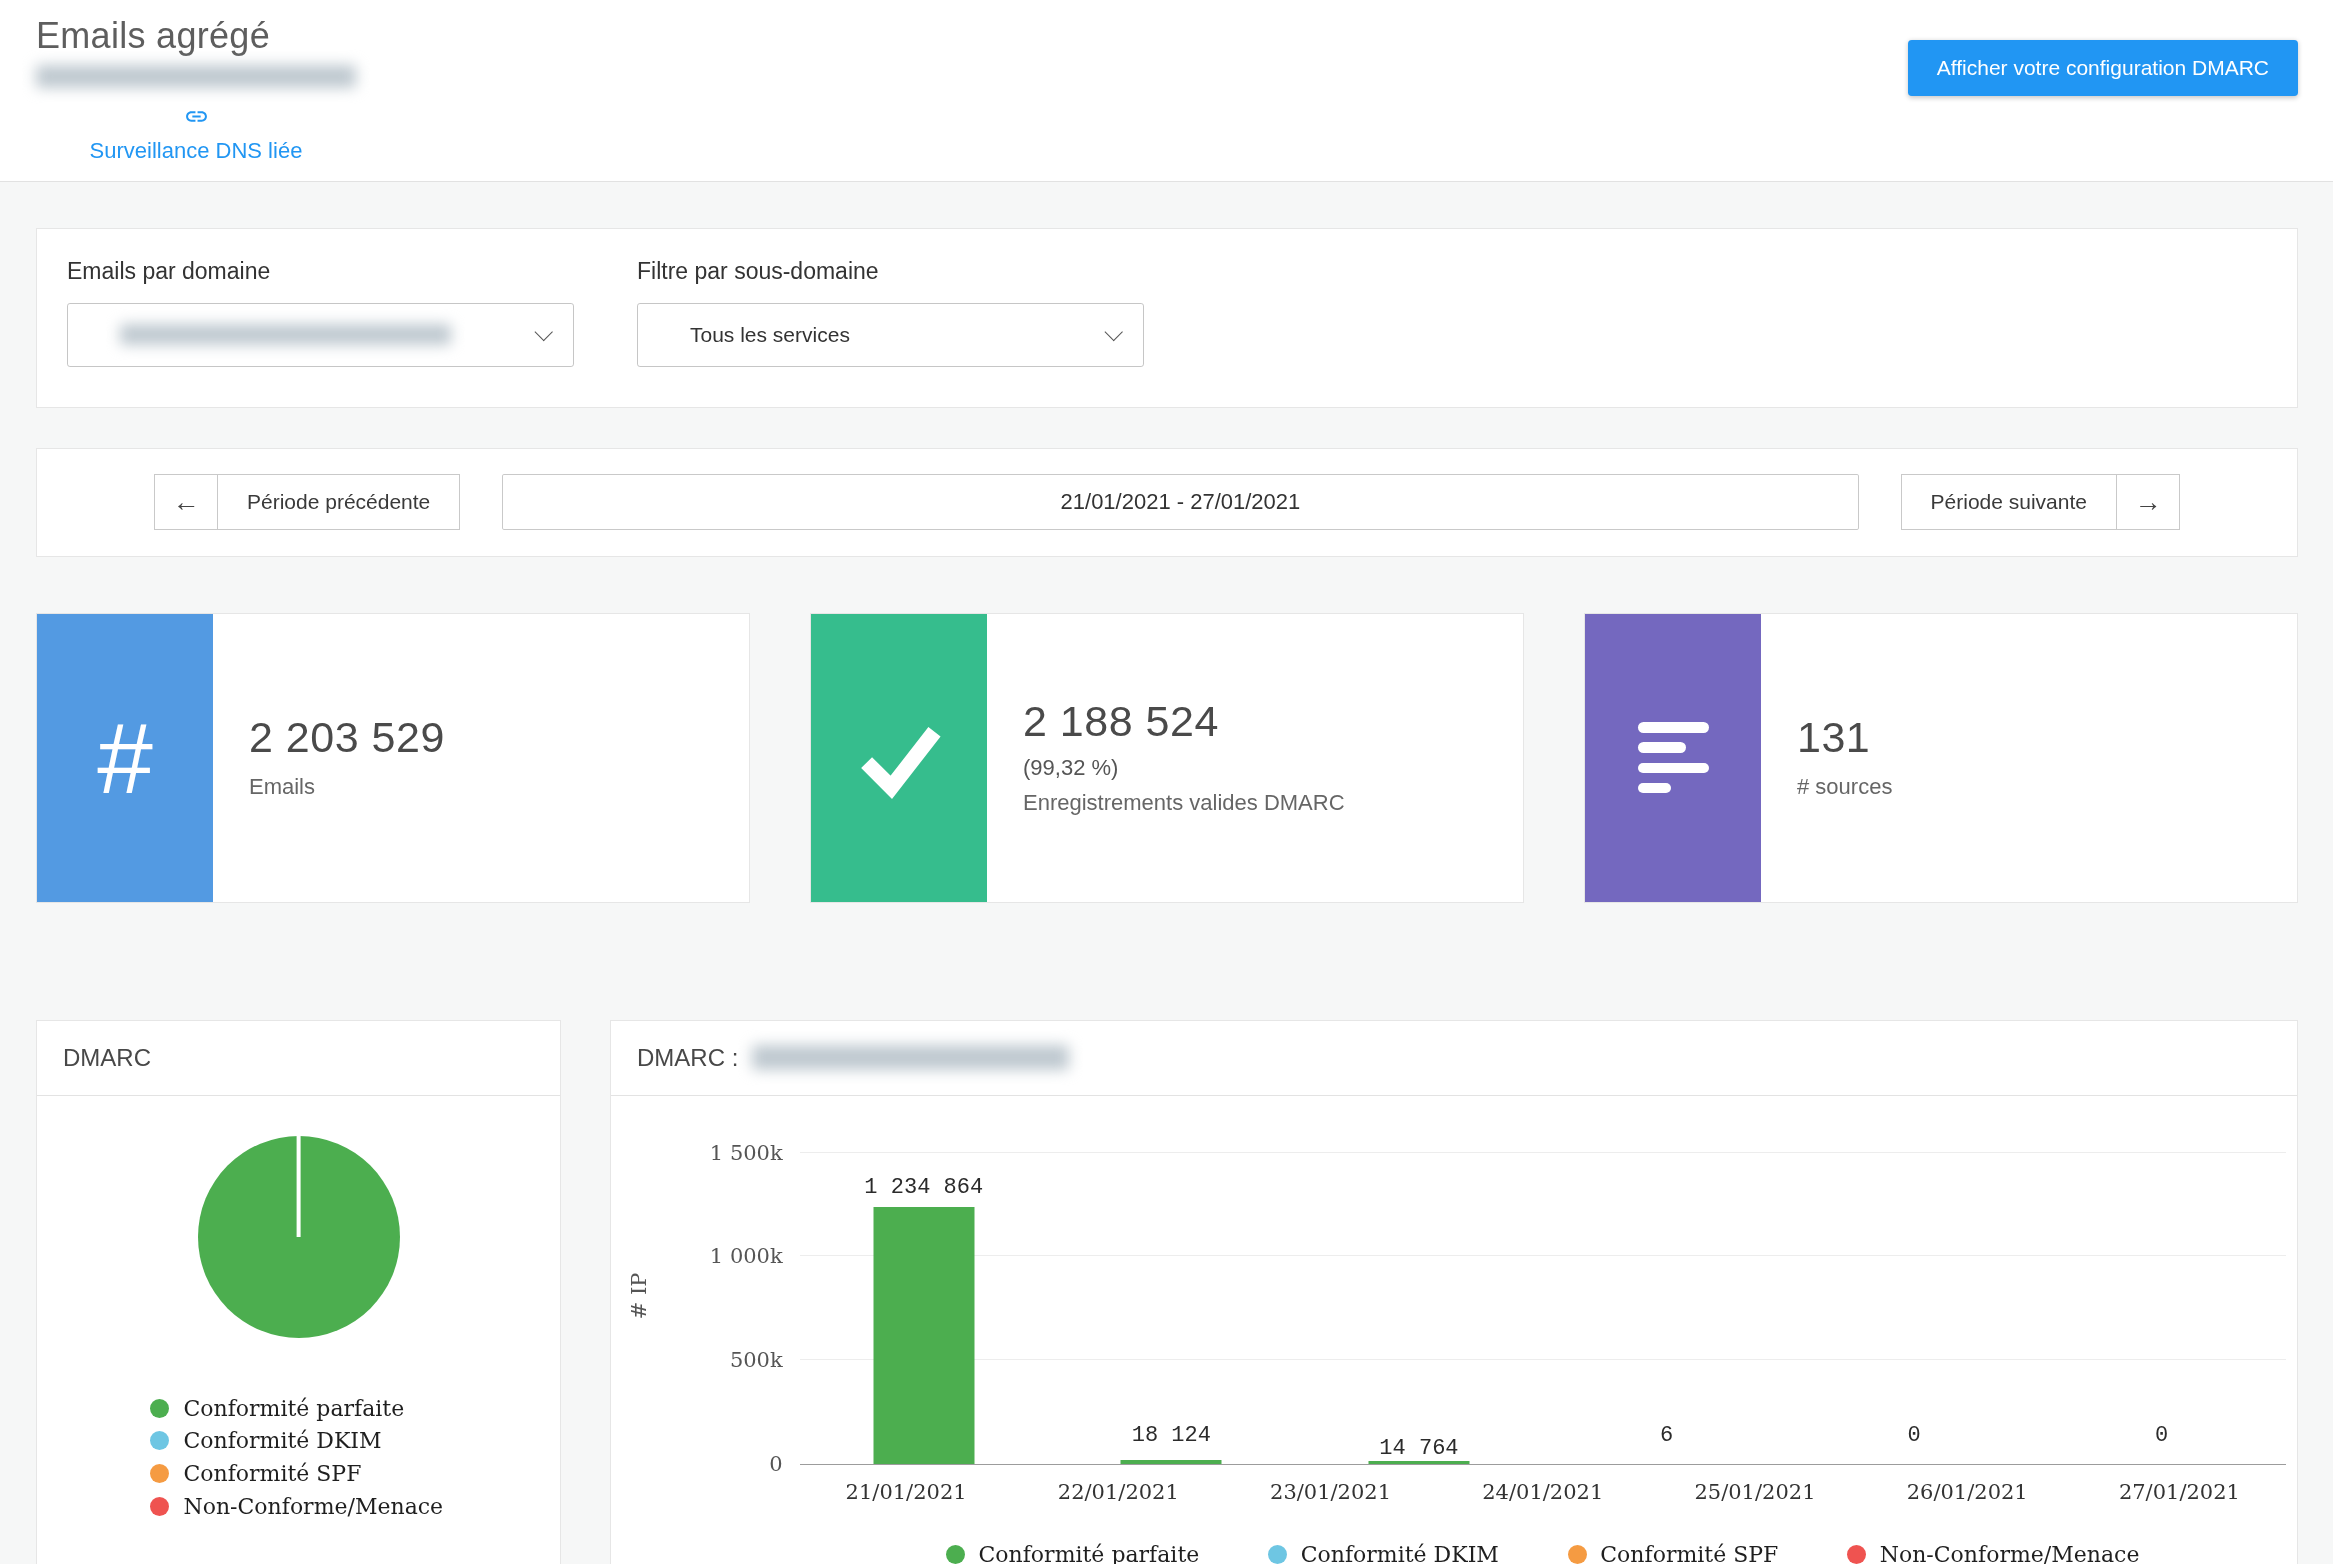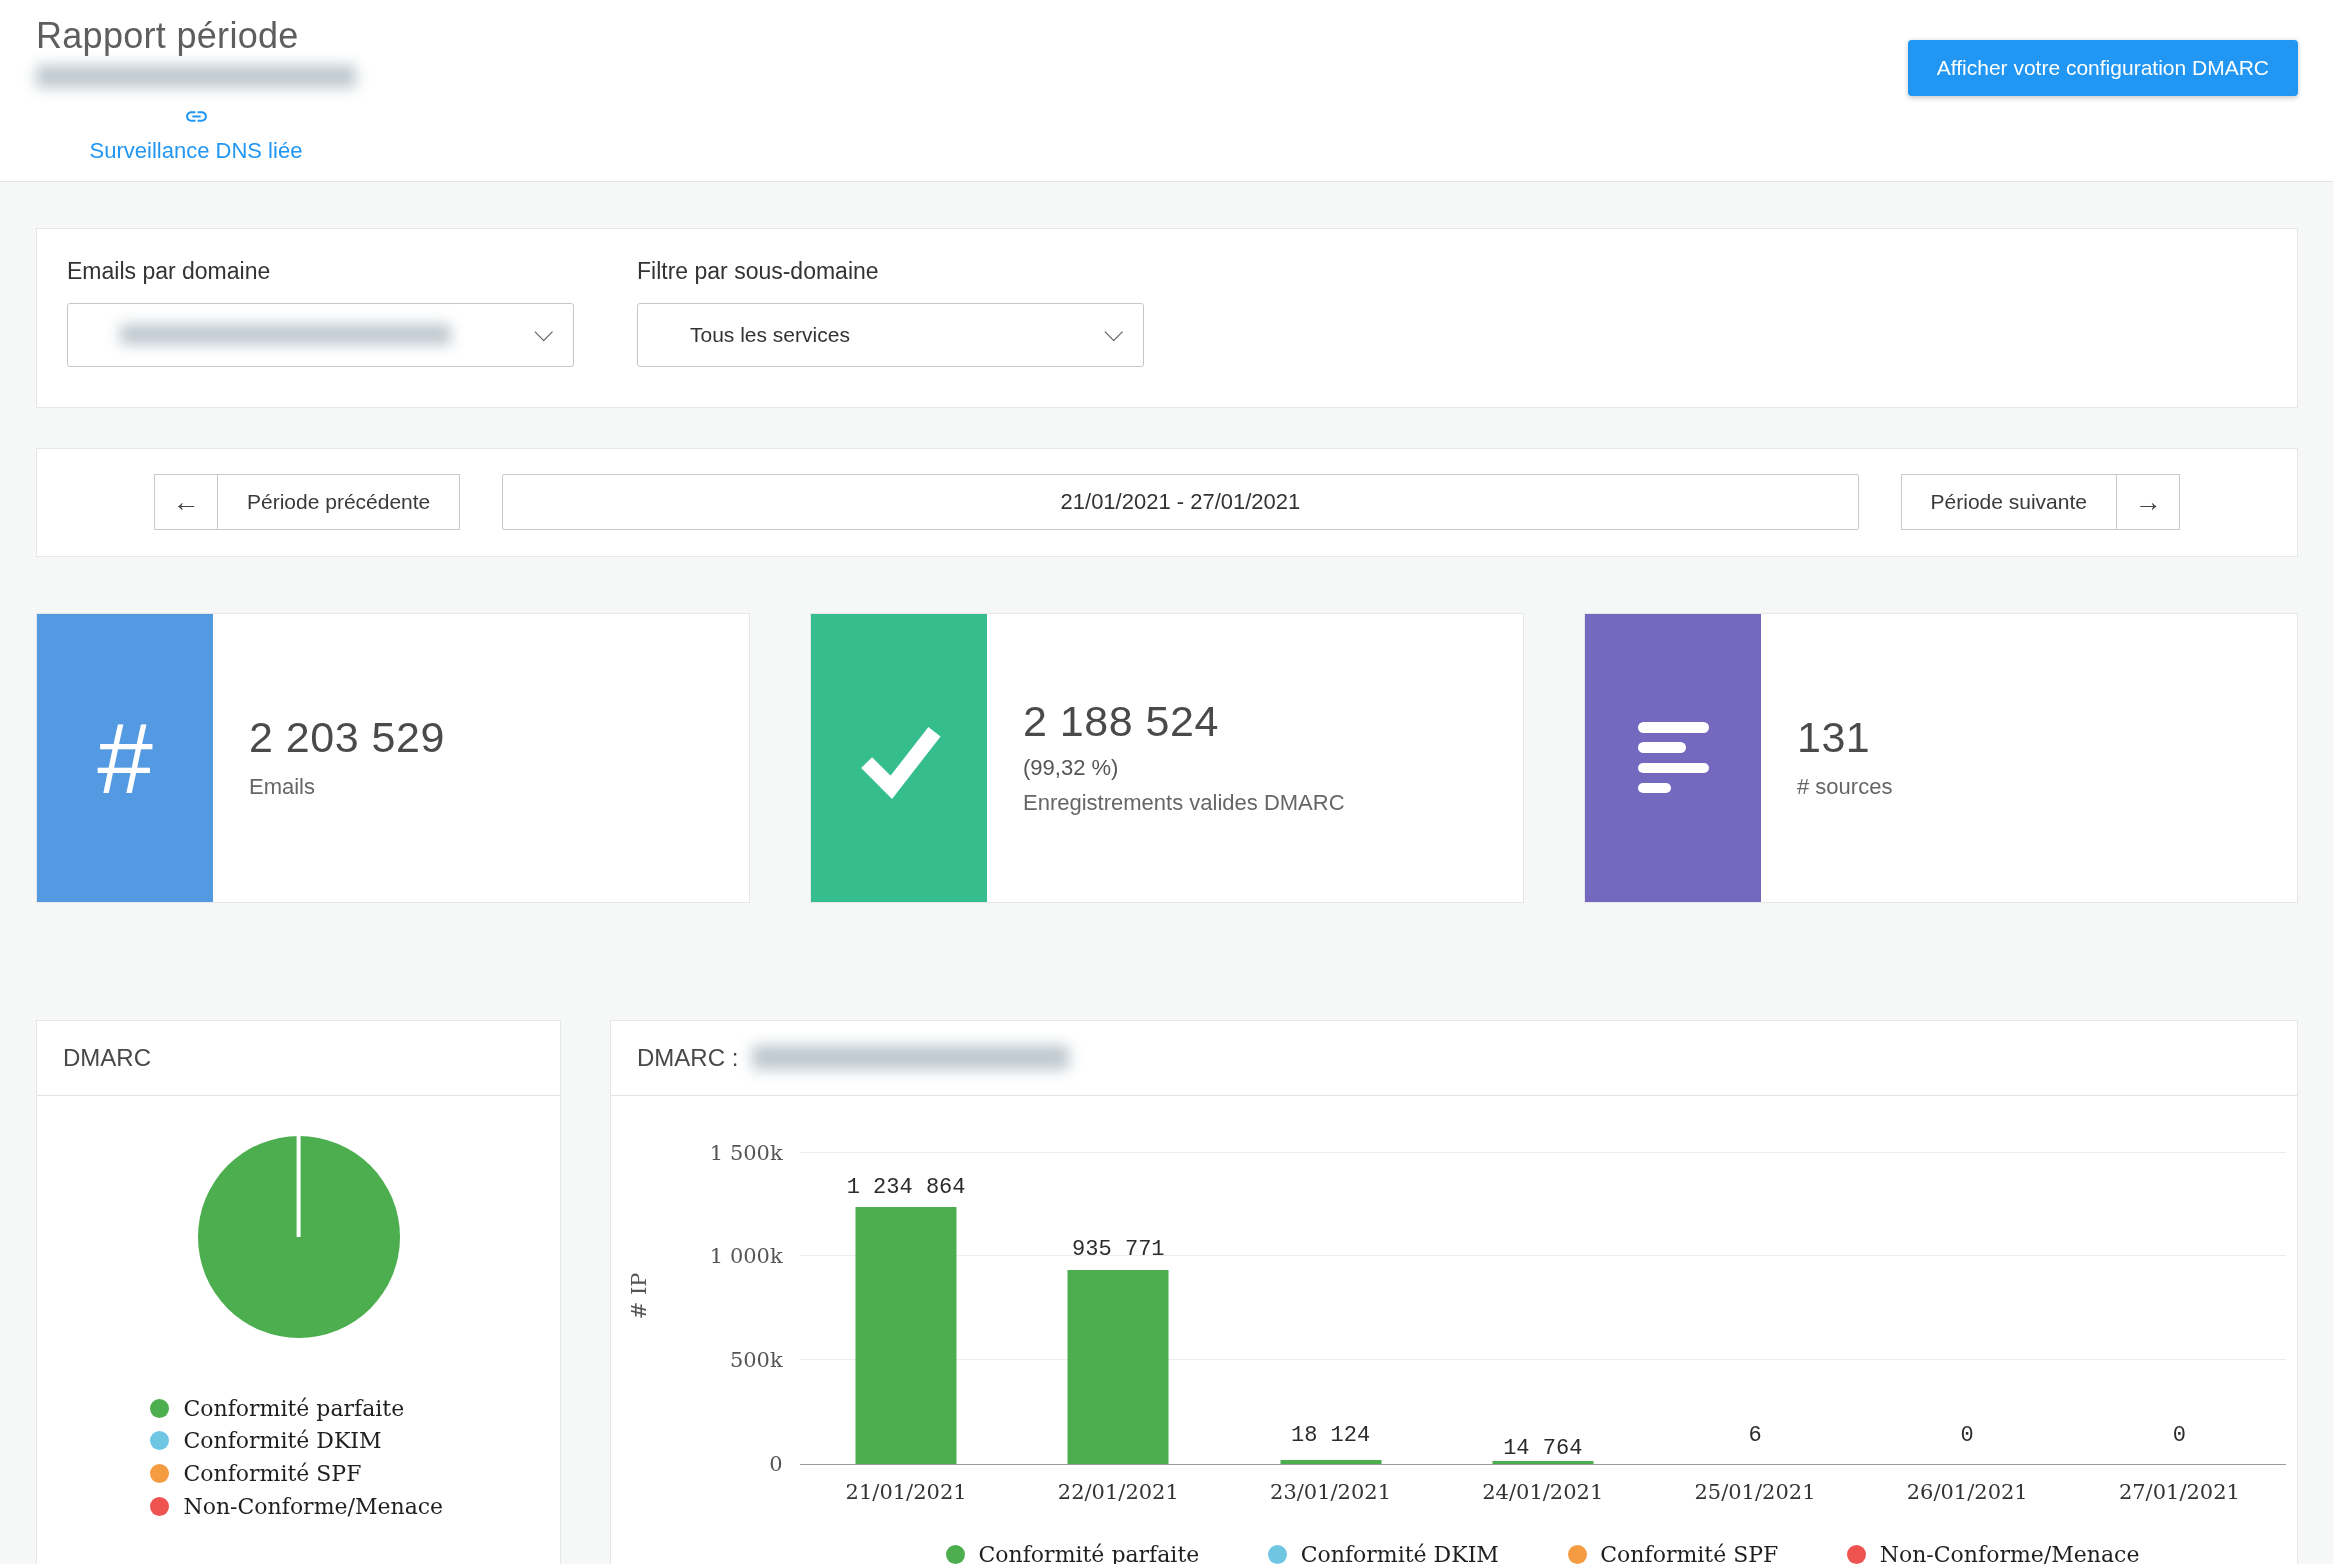--- a/index.html
+++ b/index.html
@@ -74,21 +74,21 @@
   .bar-legend { margin-top:38px; display:flex; justify-content:center; gap:69px; font-family:"DejaVu Serif", serif; font-size:22px; color:#1f1f1f; }
   .legend-item { display:flex; align-items:center; gap:13.4px; cursor:pointer; }
 </style>
 </head>
 <body>
 
 <div class="page">
 
   <header class="topbar">
     <div>
-      <h1>Rapport période</h1>
+      <h1>Emails agrégé</h1>
       <div class="redacted title-redacted"></div>
       <a class="dns-link">
         <span style="display:flex;">
           <svg viewBox="0 0 24 24" width="25" height="25" fill="#2196f3">
               <path d="M3.9 12c0-1.7 1.4-3.1 3.1-3.1h4V7H7c-2.8 0-5 2.2-5 5s2.2 5 5 5h4v-1.9H7c-1.7 0-3.1-1.4-3.1-3.1zM8 13h8v-2H8v2zm9-6h-4v1.9h4c1.7 0 3.1 1.4 3.1 3.1s-1.4 3.1-3.1 3.1h-4V17h4c2.8 0 5-2.2 5-5s-2.2-5-5-5z"></path>
             </svg>
         </span>
         <span>Surveillance DNS liée</span>
       </a>
     </div>
@@ -205,24 +205,20 @@
       </div>
       <div class="chart-area">
         <div class="plot" id="plot">
           <div class="y-axis-label"># IP</div>
           <div class="slots" id="slots">
               <div class="slot">
                 <div class="bar" style="height: 257px; background: rgb(76, 174, 79);"></div>
                 <div class="bar-value" style="bottom: 264px;">1 234 864</div>
               </div>
               <div class="slot">
-                <div class="bar" style="height: 194px; background: rgb(76, 174, 79);"></div>
-                <div class="bar-value" style="bottom: 202px;">935 771</div>
-              </div>
-              <div class="slot">
                 <div class="bar" style="height: 3.8px; background: rgb(76, 174, 79);"></div>
                 <div class="bar-value" style="bottom: 15.4px;">18 124</div>
               </div>
               <div class="slot">
                 <div class="bar" style="height: 2.9px; background: rgb(76, 174, 79);"></div>
                 <div class="bar-value" style="bottom: 3px;">14 764</div>
               </div>
               <div class="slot">
                 <div class="bar-value" style="bottom: 15.4px;">6</div>
               </div>

